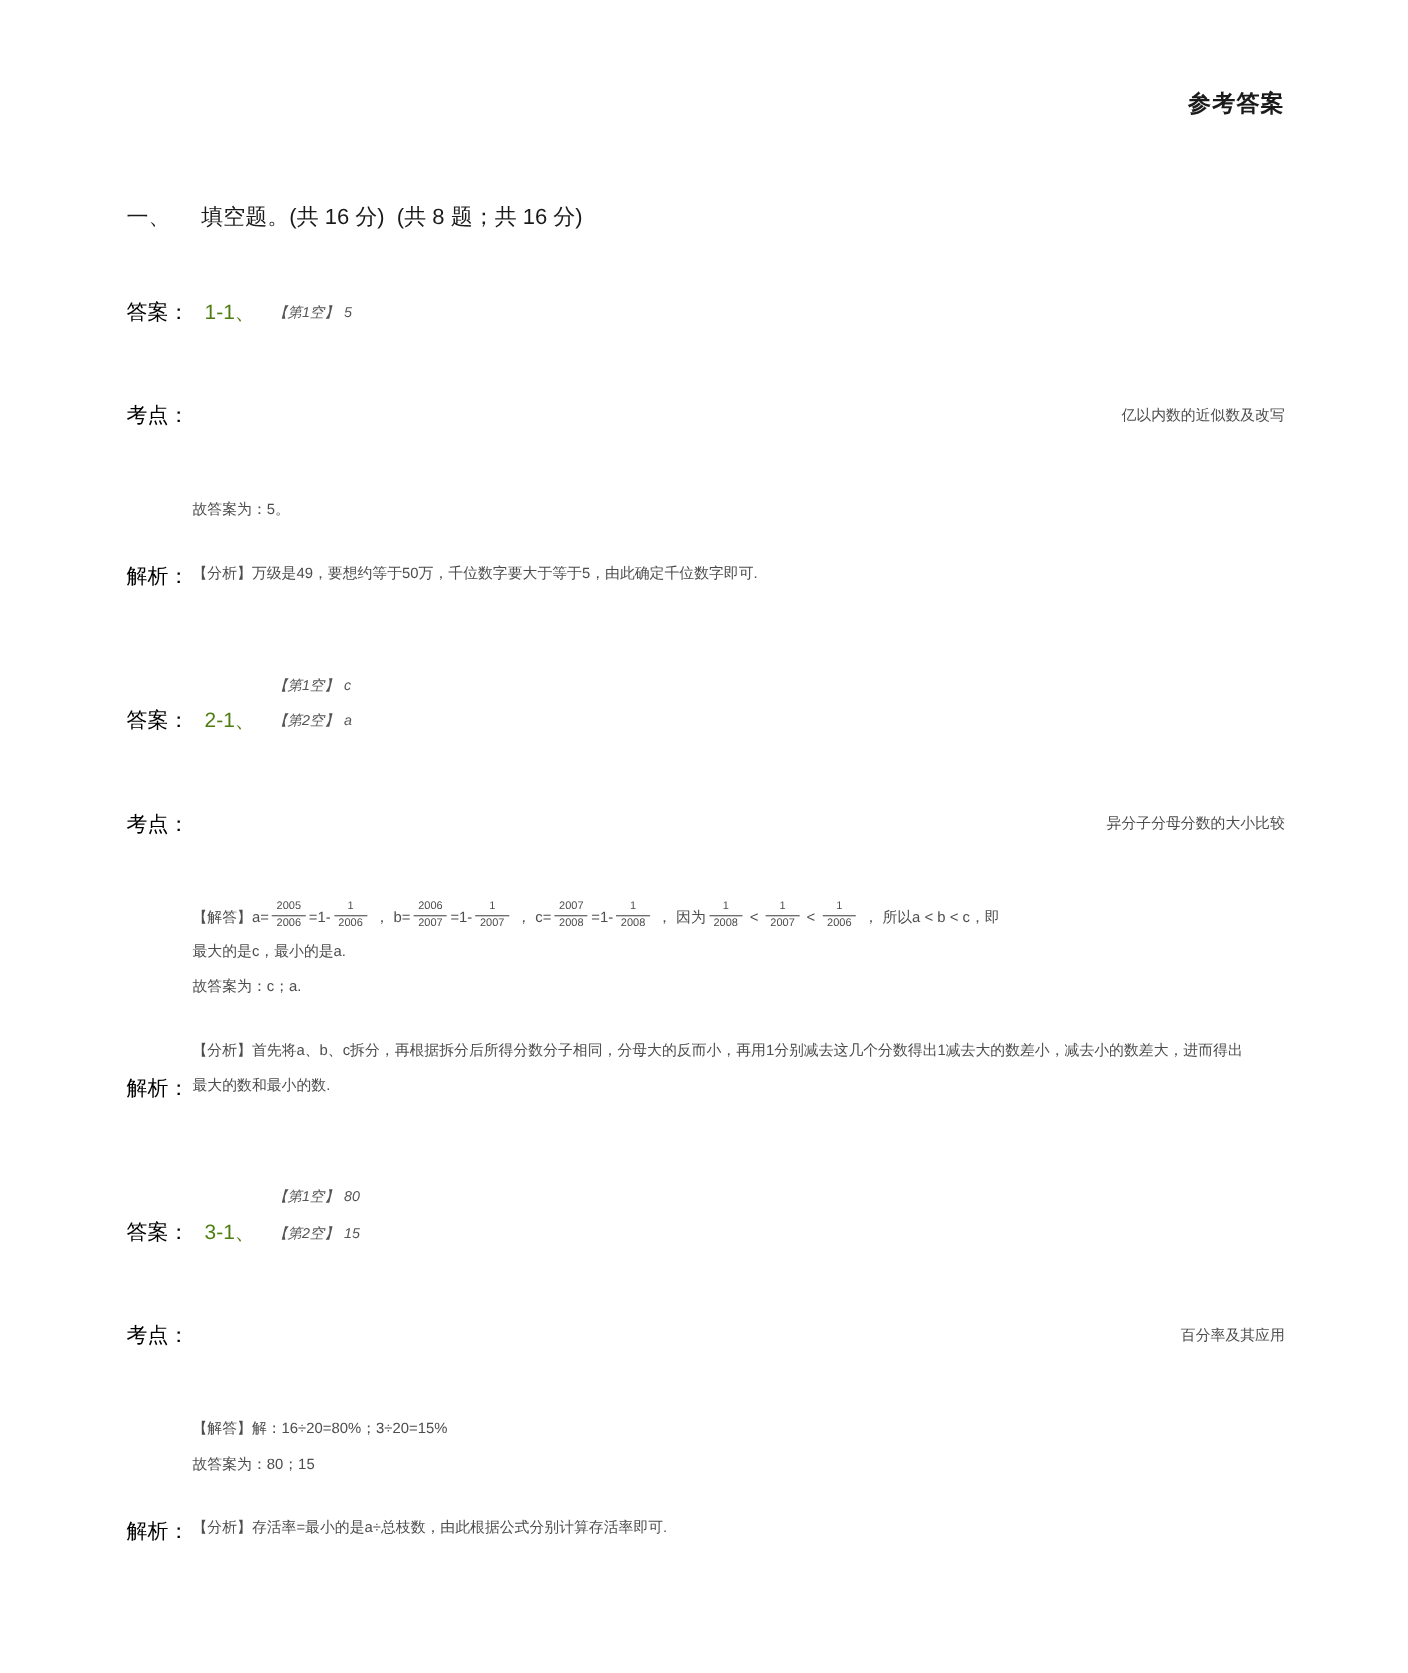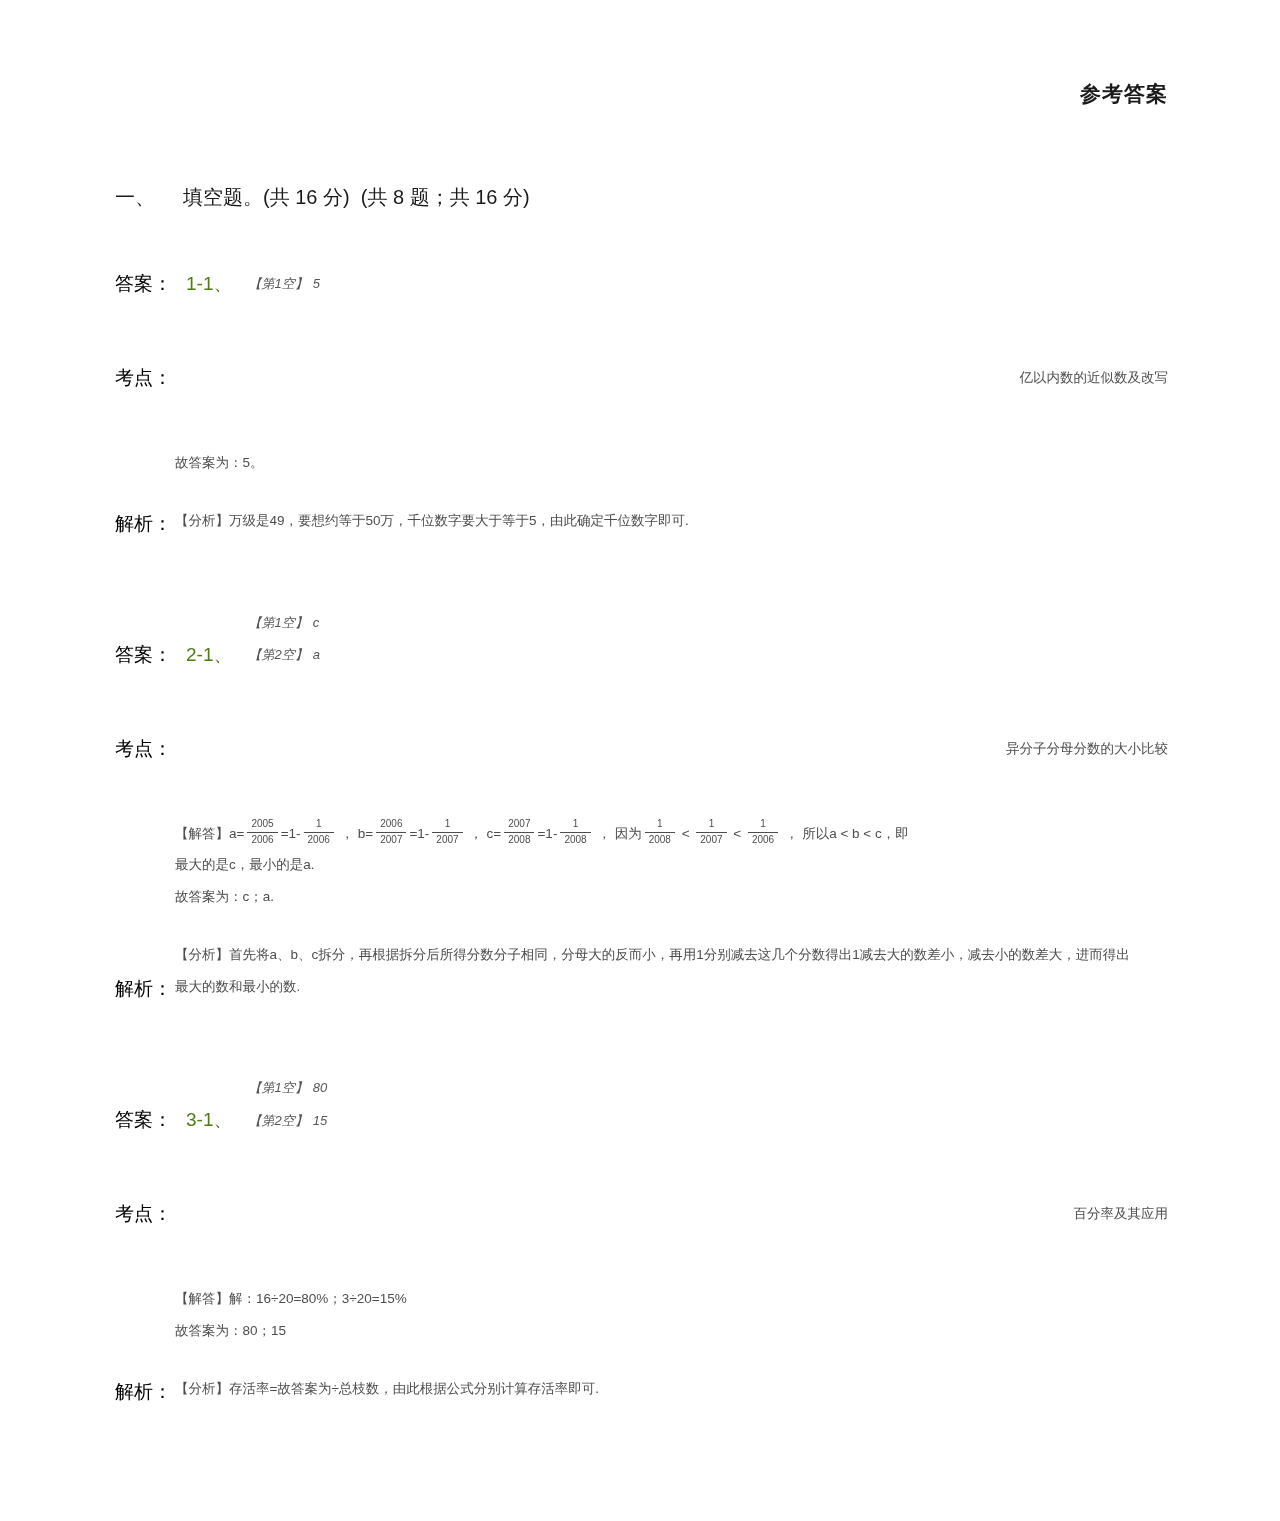--- a/index.html
+++ b/index.html
@@ -201,19 +201,19 @@
       <span class="label">考点：</span>
       <span class="keypoint-text">百分率及其应用</span>
     </div>
 
     <div class="analysis-block">
       <div class="label analysis-label">解析：</div>
       <div class="analysis-content">
         <p>【解答】解：16÷20=80%；3÷20=15%</p>
         <p>故答案为：80；15</p>
         <div class="analysis-para">
-          <p>【分析】存活率=故答案为÷总枝数，由此根据公式分别计算存活率即可.</p>
+          <p>【分析】存活率=最小的是a÷总枝数，由此根据公式分别计算存活率即可.</p>
         </div>
       </div>
     </div>
   </section>
 
 </div>
 
 </body></html>

